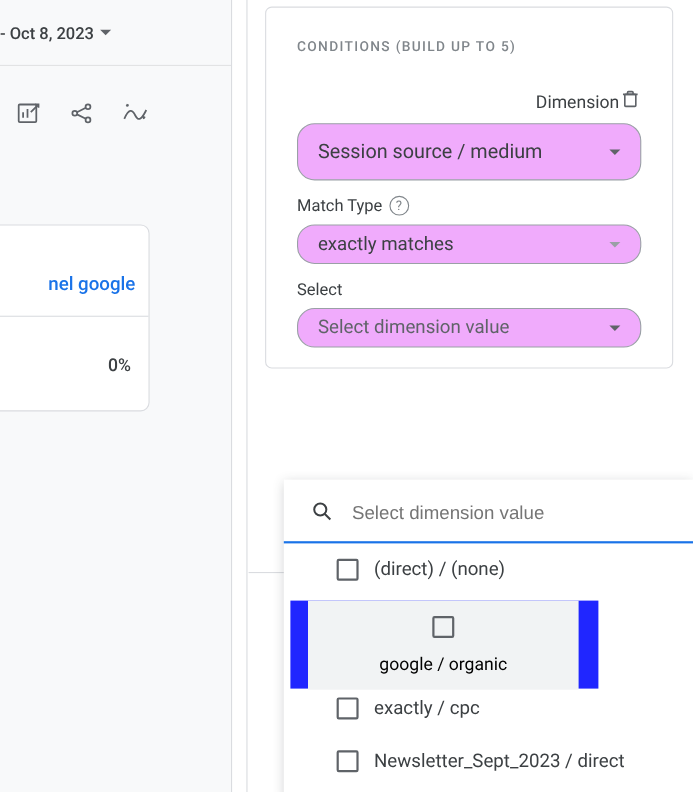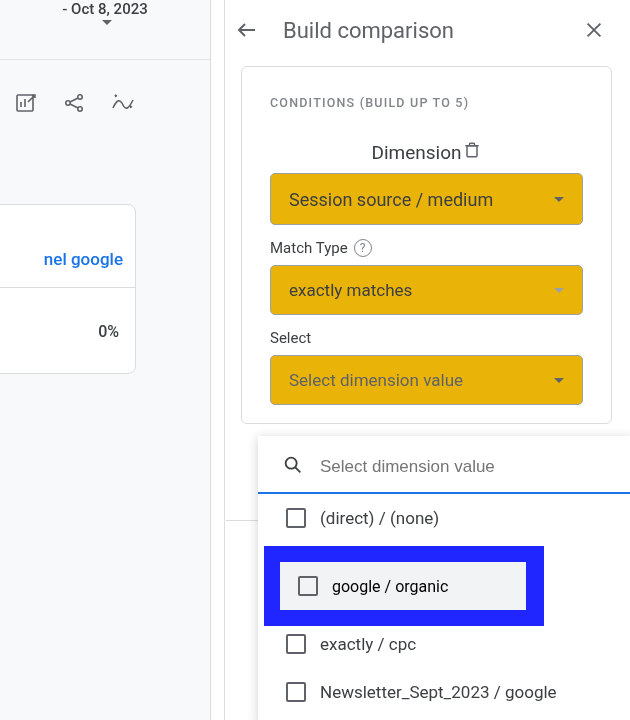--- a/index.html
+++ b/index.html
@@ -25,21 +25,20 @@
   .date-row {
     display: flex;
     align-items: center;
     gap: 2px;
     height: 60px;
     padding-left: 0;
     border-bottom: 1px solid #e2e3e4;
     font-size: 15px;
     font-weight: 500;
     color: #3c4043;
-    flex-direction: column;
   }
   .caret {
     width: 0; height: 0;
     border-left: 5px solid transparent;
     border-right: 5px solid transparent;
     border-top: 5px solid #5f6368;
     margin-left: 4px;
   }
   .toolbar-icons {
     display: flex;
@@ -123,54 +122,54 @@
     font-size: 12.5px;
     letter-spacing: 1.2px;
     font-weight: 500;
     color: #80868b;
     margin-bottom: 30px;
     text-transform: uppercase;
   }
   .label-row {
     display: flex;
     align-items: center;
-    justify-content: center;
-    font-size: 19px;
+    justify-content: flex-end;
+    font-size: 16px;
     color: #3c4043;
     margin-bottom: 8px;
   }
   .sublabel {
     display: flex;
     align-items: flex-end;
     gap: 6px;
     font-size: 15px;
     color: #3c4043;
     margin: 14px 0 8px;
   }
   .help-circle {
     width:18px; height:18px; border:1.5px solid #80868b; border-radius:50%;
     display:flex; align-items:center; justify-content:center;
     font-size:12px; color:#80868b;
   }
 
   .select-box {
     width: 100%;
     border: 1px solid #9aa0a6;
-    border-radius: 5px;
+    border-radius: 16px;
     height: 52px;
     display: flex;
     align-items: center;
     justify-content: space-between;
     padding: 0 18px;
     font-size: 18px;
     color: #3c4043;
-    background: #eab308;
+    background: #f0abfc;
     text-align: center;
   }
-  .select-box.small { height: 50px; font-size: 17px; }
+  .select-box.small { height: 36px; font-size: 17px; }
   .select-box.muted { color:#5f6368; font-size:17px; }
 
   
   .popover {
     position: absolute;
     left: 258px;
     top: 436px;
     right: 0;
     background: #fff;
     box-shadow: 0 2px 10px rgba(60,64,67,.25);
@@ -188,21 +187,21 @@
     outline: none;
     font-size: 17px;
     color: #80868b;
     width: 100%;
     background: transparent;
   }
   .pop-item {
     display: flex;
     align-items: center;
     gap: 14px;
-    padding: 14px 18px 14px 28px;
+    padding: 14px 18px 14px 48px;
     font-size: 17px;
     color: #3c4043;
     position: relative;
   }
   .chk {
     width: 20px; height:20px;
     border: 2px solid #5f6368;
     border-radius: 2px;
     flex-shrink: 0;
   }
@@ -216,20 +215,21 @@
     z-index: 1;
     display:flex; align-items:center;
   }
   .highlight-inner {
     display:flex; align-items:center;
     gap:14px;
     background:#f1f3f4;
     margin-left:16px;
     padding:14px 18px;
     width: 246px;
+    flex-direction: column;
   }
 
   .divider-h {
     position:absolute;
     left:226px;
     top:520px;
     right:14px;
     height:1px;
     background:#dadce0;
   }
@@ -270,33 +270,20 @@
     <div class="mini-card-top">
       <span>nel google</span>
     </div>
     <div class="mini-card-bottom">
       <span>0%</span>
     </div>
   </div>
 </div>
 
 <div class="panel">
-  <div class="panel-header">
-    <div class="icon-btn">
-      <svg width="24" height="24" viewBox="0 0 24 24" fill="none" stroke="currentColor" stroke-width="2">
-        <path d="M20 12H4M10 6l-6 6 6 6"></path>
-      </svg>
-    </div>
-    <div class="panel-title">Build comparison</div>
-    <div class="icon-btn">
-      <svg width="22" height="22" viewBox="0 0 24 24" fill="none" stroke="currentColor" stroke-width="2">
-        <path d="M5 5l14 14M19 5L5 19"></path>
-      </svg>
-    </div>
-  </div>
 
   <div class="conditions-card">
     <div class="conditions-header">Conditions (build up to 5)</div>
 
     <div class="label-row">
       <span>Dimension</span>
       <span>
         <svg width="20" height="20" viewBox="0 0 24 24" fill="none" stroke="#5f6368" stroke-width="1.8">
           <path d="M4 7h16M9 7V5a1 1 0 011-1h4a1 1 0 011 1v2"></path>
           <rect x="6" y="7" width="12" height="13" rx="1"></rect>
@@ -345,21 +332,21 @@
     <span class="chk"></span>
     <span>(direct) / (none)</span>
   </div>
   <div style="height:78px"></div>
   <div class="pop-item">
     <span class="chk"></span>
     <span>exactly / cpc</span>
   </div>
   <div class="pop-item">
     <span class="chk"></span>
-    <span>Newsletter_Sept_2023 / google</span>
+    <span>Newsletter_Sept_2023 / direct</span>
   </div>
 </div>
 
 <div class="highlight-box">
   <div class="highlight-inner">
     <span class="chk"></span>
     <span>google / organic</span>
   </div>
 </div>
 

